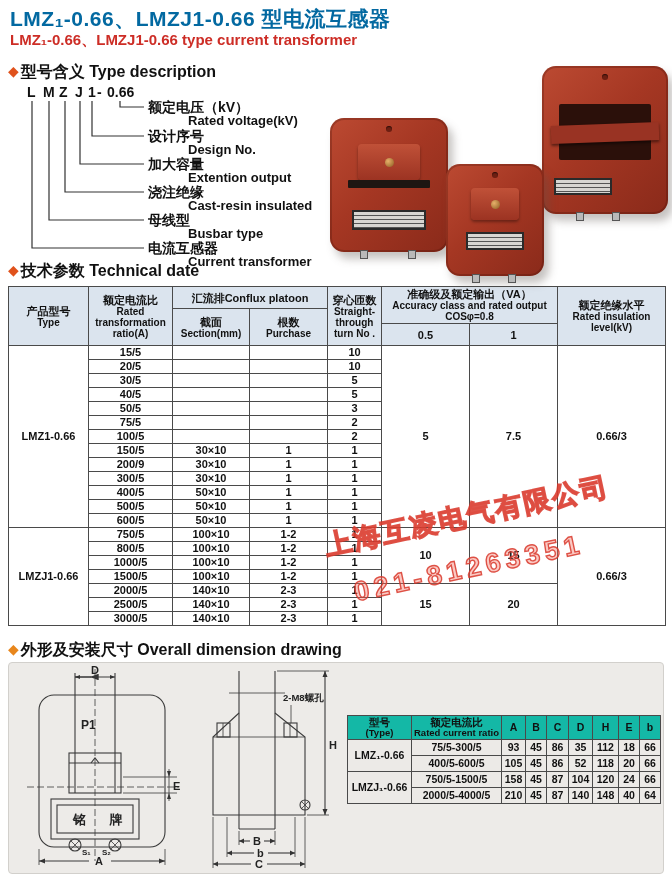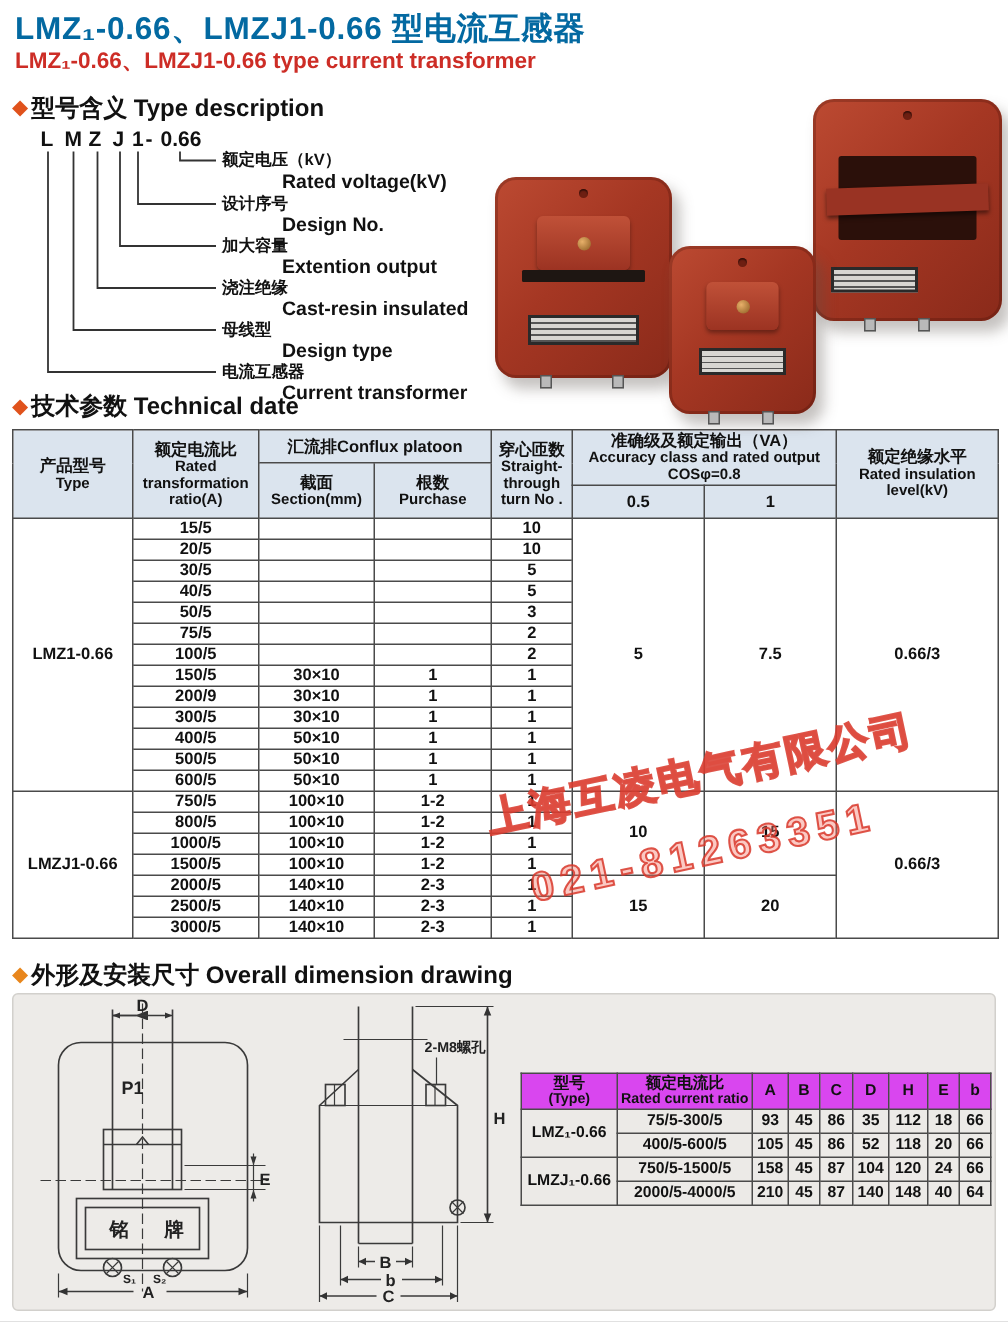--- a/index.html
+++ b/index.html
@@ -13,21 +13,21 @@
   .sec-head { position:absolute; left:8px; font-size:16px; font-weight:bold; color:#111; }
   .sec-head .diamond { font-size:14px; vertical-align:1px; margin-right:2px; }
   .d1 .diamond { color:#e0521c; } .d2 .diamond { color:#e0521c; } .d3 .diamond { color:#e8861c; }
 
   
   .model { position:absolute; left:22px; top:84px; width:292px; height:192px; }
   .model svg { position:absolute; left:0; top:0; }
   .mc { position:absolute; top:0; font-size:14px; font-weight:bold; color:#111; }
   .mc0{left:5px}.mc1{left:21px}.mc2{left:37px}.mc3{left:53px}.mc4{left:66px}.mc5{left:75px}.mc6{left:85px}
   .mlabel { position:absolute; left:126px; width:166px; font-weight:bold; color:#111; }
-  .mlabel .zh { font-size:11px; line-height:14px; }
+  .mlabel .zh { font-size:14px; line-height:14px; }
   .mlabel .en { font-size:13px;   line-height:14px;padding-left:40px; }
   .ml0{top:16px}.ml1{top:45px}.ml2{top:73px}.ml3{top:101px}.ml4{top:129px}.ml5{top:157px}
 
   
   .photo { position:absolute; left:310px; top:58px; width:358px; height:202px; }
   .unit { position:absolute; border-radius:14px;
           background:linear-gradient(135deg,#bc4a32 0%,#a53723 45%,#8a2a1a 100%);
           box-shadow:inset 0 0 0 2px rgba(60,10,5,.25), 5px 7px 9px rgba(90,80,75,.35); }
   .unit .topscrew { position:absolute; left:50%; top:8px; width:6px; height:6px; margin-left:-3px;
           border-radius:50%; background:#6d1f12; box-shadow:inset 0 1px 1px rgba(0,0,0,.6); }
@@ -61,21 +61,21 @@
   .wm1 { left:322px; top:498px; font-size:27px; letter-spacing:2px; }
   .wm2 { left:352px; top:553px; font-size:27px; letter-spacing:5px; }
 
   
   .panel { position:absolute; left:8px; top:662px; width:656px; height:212px;
            background:#edebe8; border:1px solid #d2d0cc; border-radius:4px; }
   .panel svg text { font-family:"Liberation Sans","DejaVu Sans",sans-serif; font-weight:bold; fill:#222; }
 
   .dimtab { position:absolute; left:338px; top:52px; border-collapse:collapse; table-layout:fixed; }
   .dimtab th, .dimtab td { border:1px solid #4a4a4a; text-align:center; vertical-align:middle; font-weight:bold; color:#111; }
-  .dimtab th { background:#d946ef; padding:1px 0; }
+  .dimtab th { background:#14b8a6; padding:1px 0; }
   .dimtab th .zh { font-size:10.5px; line-height:11px; }
   .dimtab th .en { font-size:9.5px;  line-height:10px; }
   .dimtab td { background:#eceae7; font-size:10.5px; height:16px; line-height:15px; padding:0; }
 </style>
 </head>
 <body>
 
 <div class="page">
 
   <div class="title">LMZ₁-0.66、LMZJ1-0.66 型电流互感器</div>
@@ -116,21 +116,21 @@
     <div class="mlabel ml2">
       <div class="zh">加大容量</div>
       <div class="en">Extention output</div>
     </div>
     <div class="mlabel ml3">
       <div class="zh">浇注绝缘</div>
       <div class="en">Cast-resin insulated</div>
     </div>
     <div class="mlabel ml4">
       <div class="zh">母线型</div>
-      <div class="en">Design type</div>
+      <div class="en">Busbar type</div>
     </div>
     <div class="mlabel ml5">
       <div class="zh">电流互感器</div>
       <div class="en">Current transformer</div>
     </div>
   </div>
 
   <div class="photo">
     <div class="unit u-large">
       <div class="topscrew"></div>

